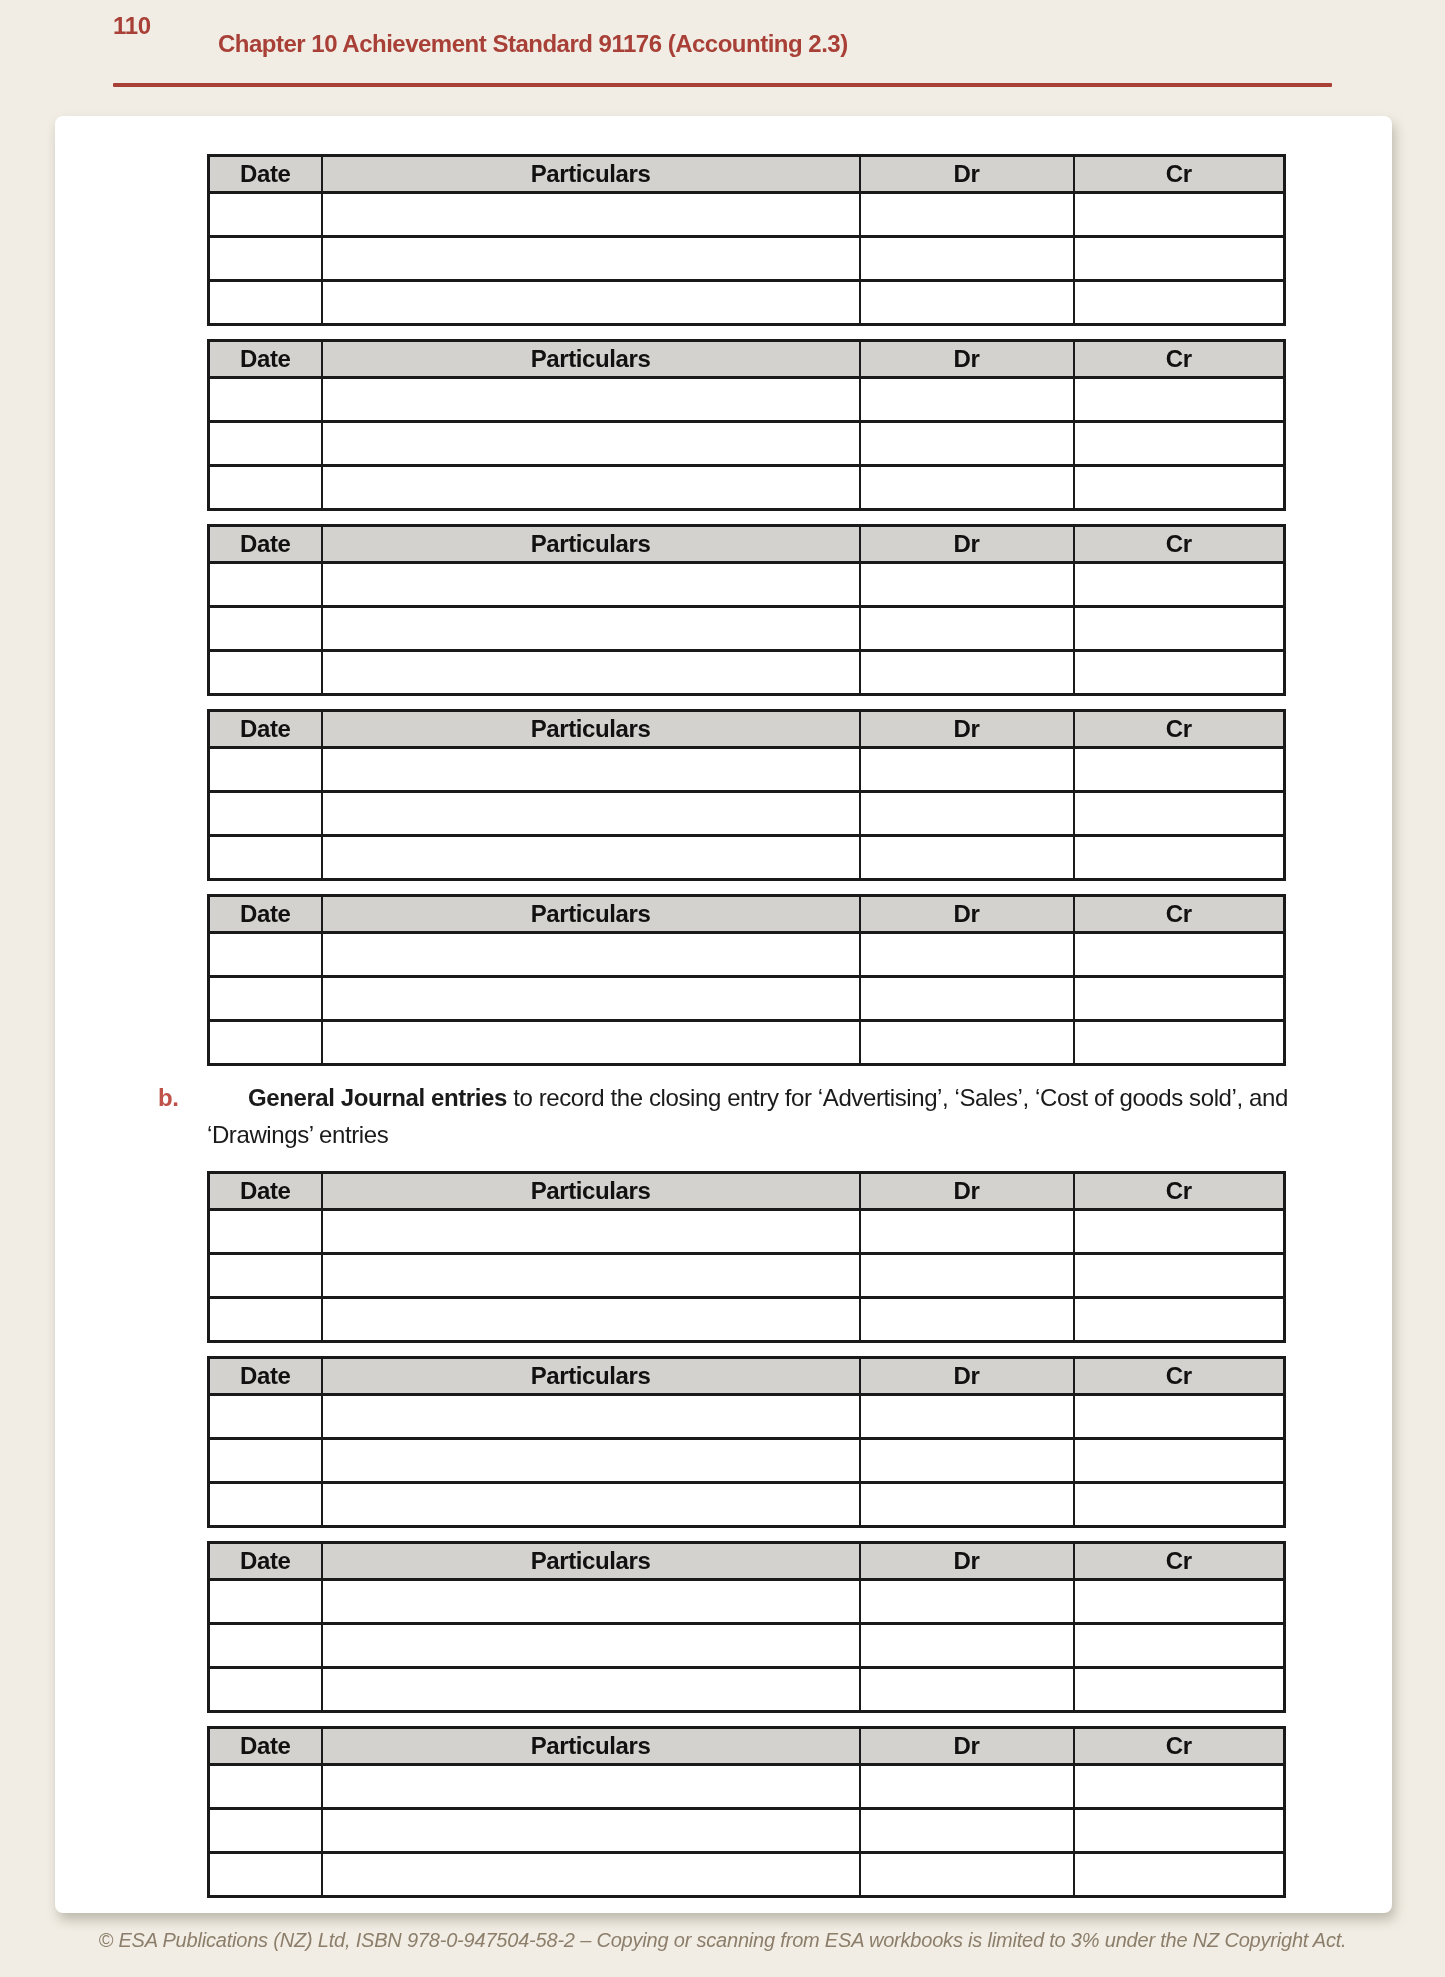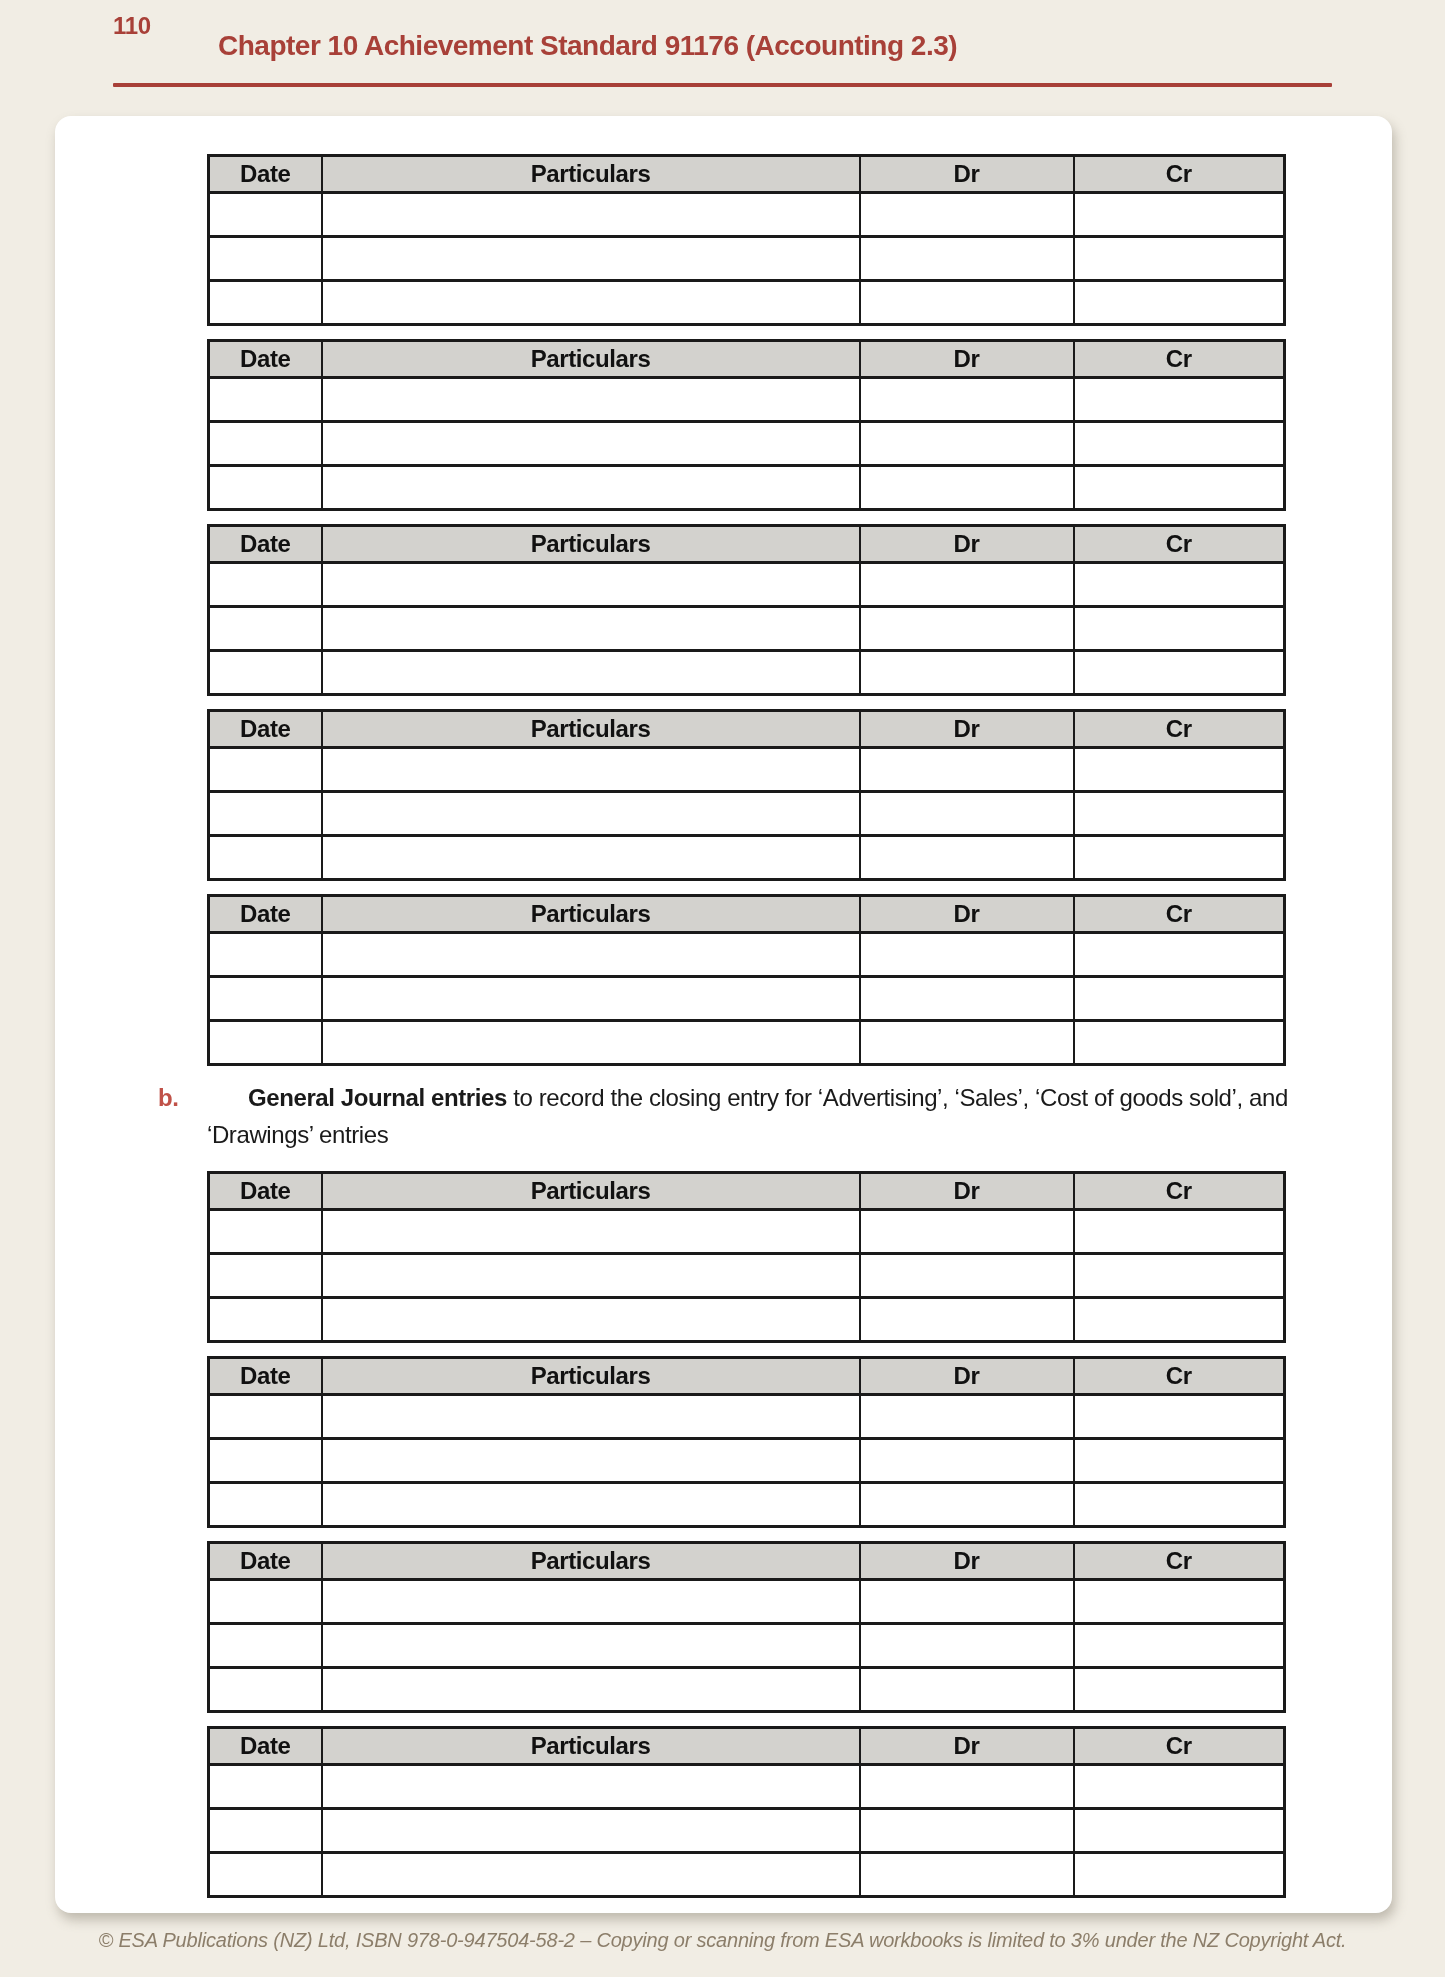--- a/index.html
+++ b/index.html
@@ -10,31 +10,31 @@
     -webkit-font-smoothing:antialiased;
     overflow:hidden;
   }
   
   .page-number{
     position:absolute;left:113px;top:12px;
     font-size:24px;font-weight:bold;color:#A84038;letter-spacing:-0.3px;
   }
   .chapter-title{
     position:absolute;left:218px;top:30px;
-    font-size:28px;font-weight:bold;color:#A84038;letter-spacing:-0.5px;
+    font-size:24px;font-weight:bold;color:#A84038;letter-spacing:-0.5px;
     white-space:nowrap;
   }
   .header-rule{
     position:absolute;left:113px;top:83px;width:1219px;height:4px;
     background:#A84038;border-radius:1px;
   }
   
   .card{
     position:absolute;left:55px;top:116px;width:1337px;height:1797px;
-    background:#FFFFFF;border-radius:16px;
+    background:#FFFFFF;border-radius:8px;
     box-shadow:3px 7px 12px rgba(110,102,86,0.38);
     box-sizing:border-box;
     padding:38px 11px 0 152px;
   }
   
   table.journal{
     border-collapse:collapse;table-layout:fixed;
     width:1076px;margin:0 0 13px 0;
     border:3px solid #1A1A1A;
   }

